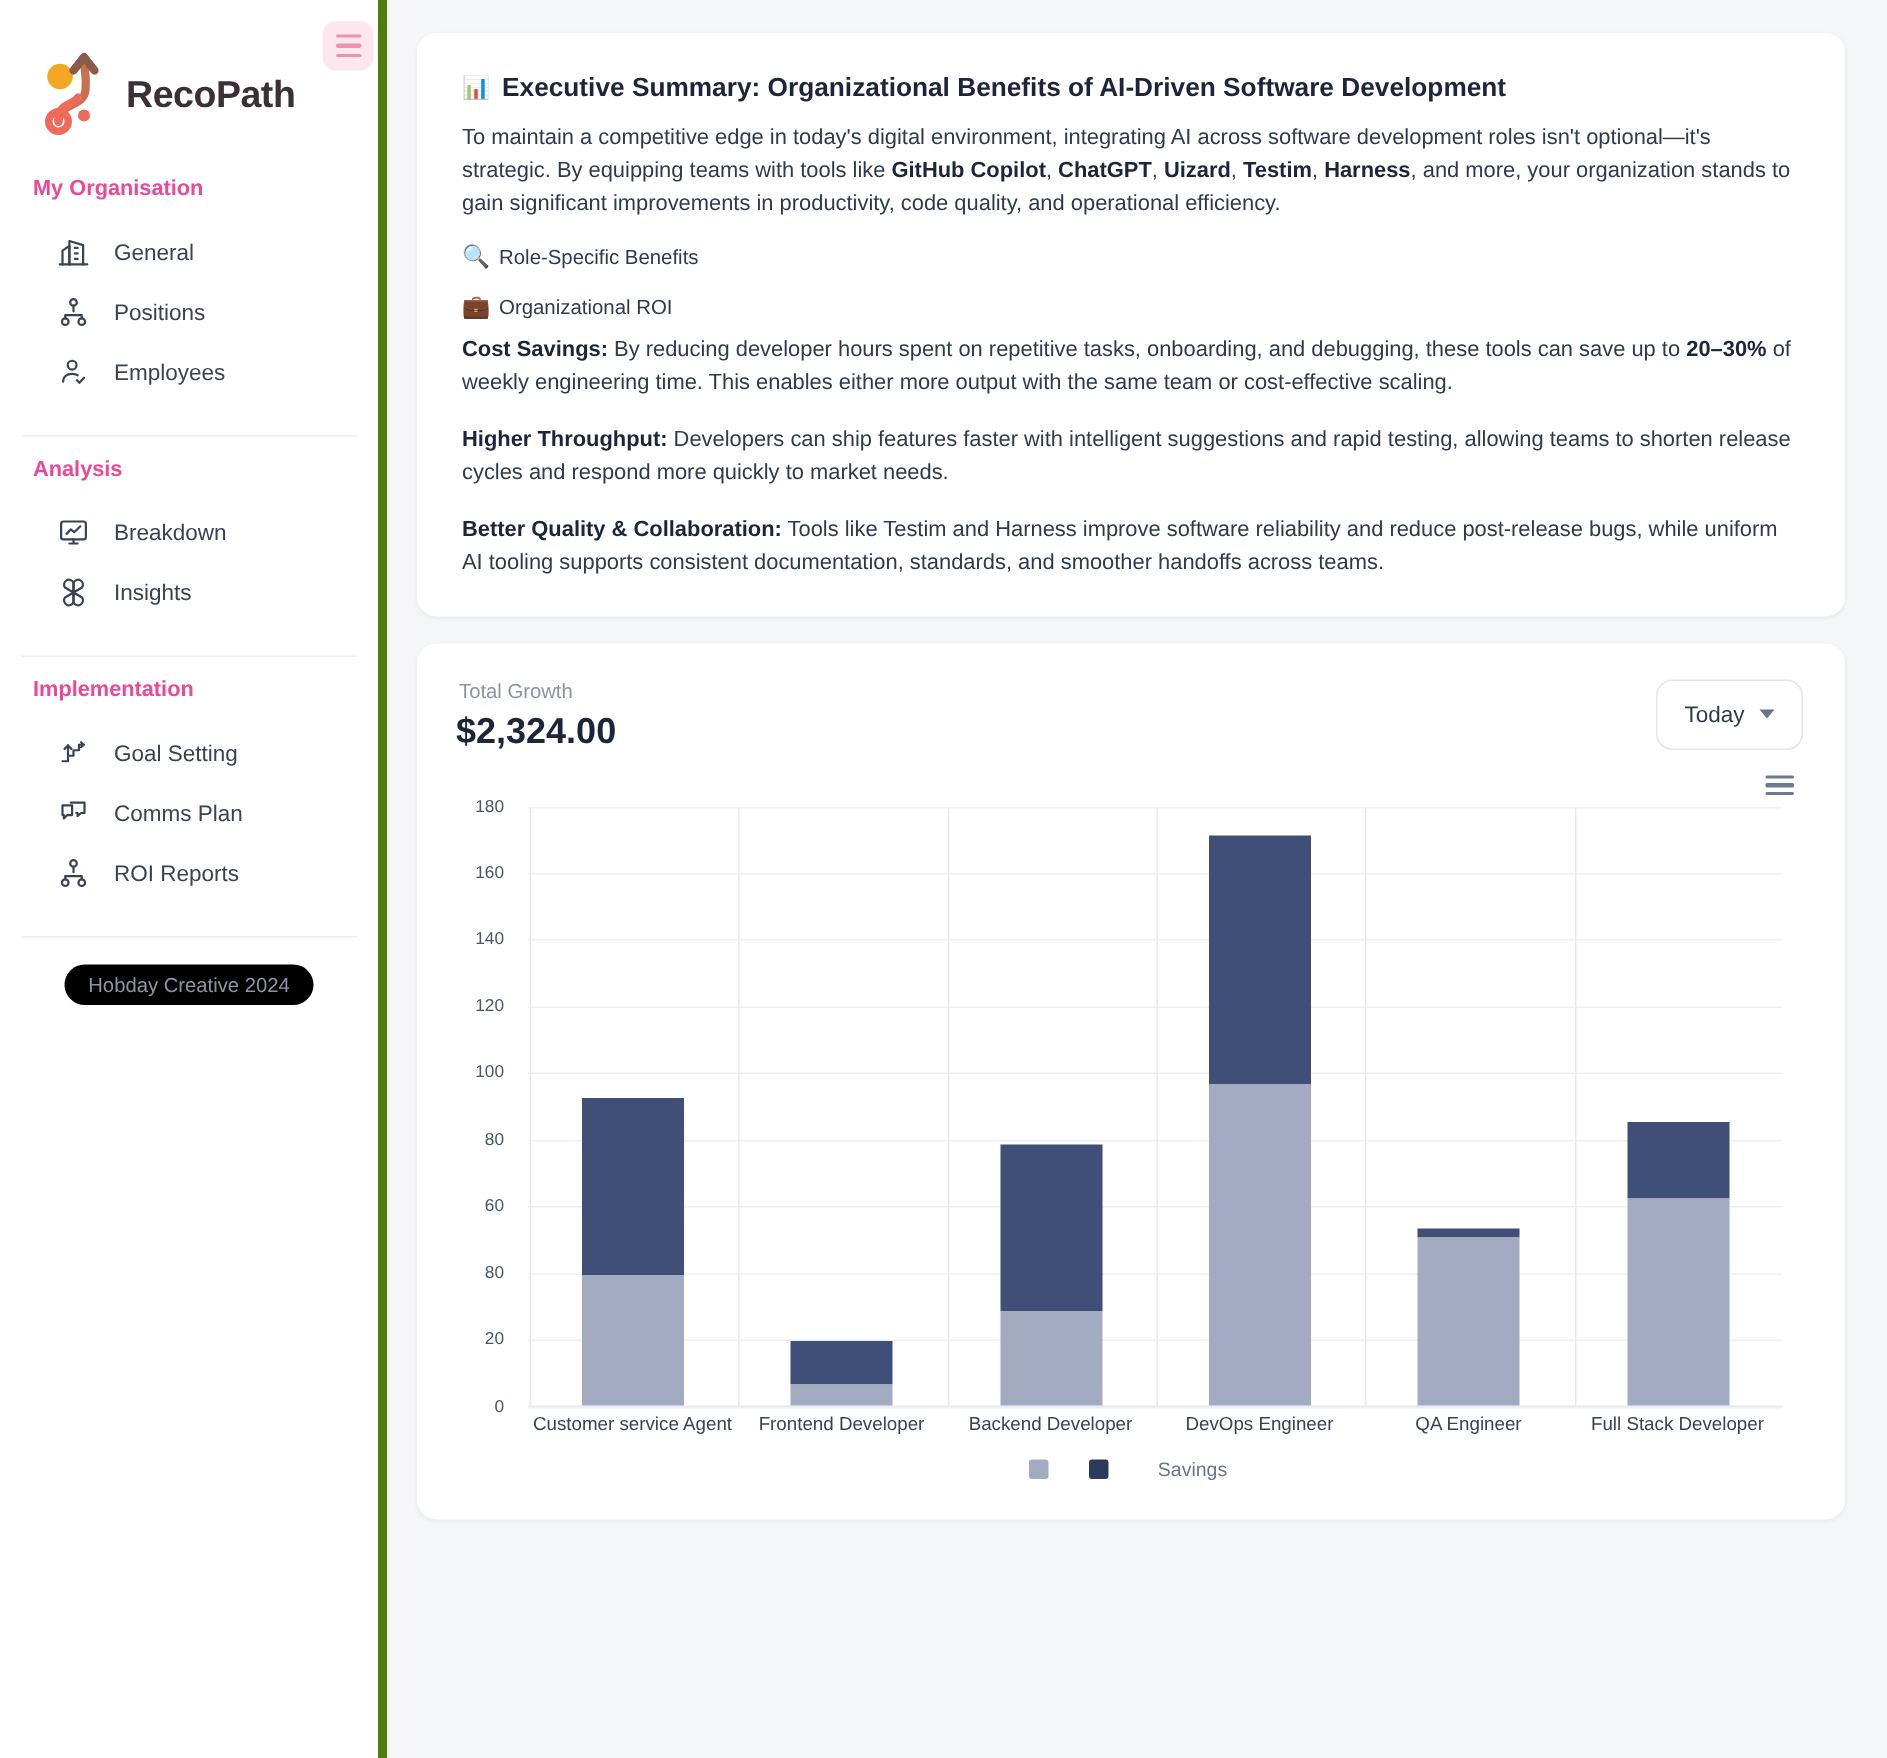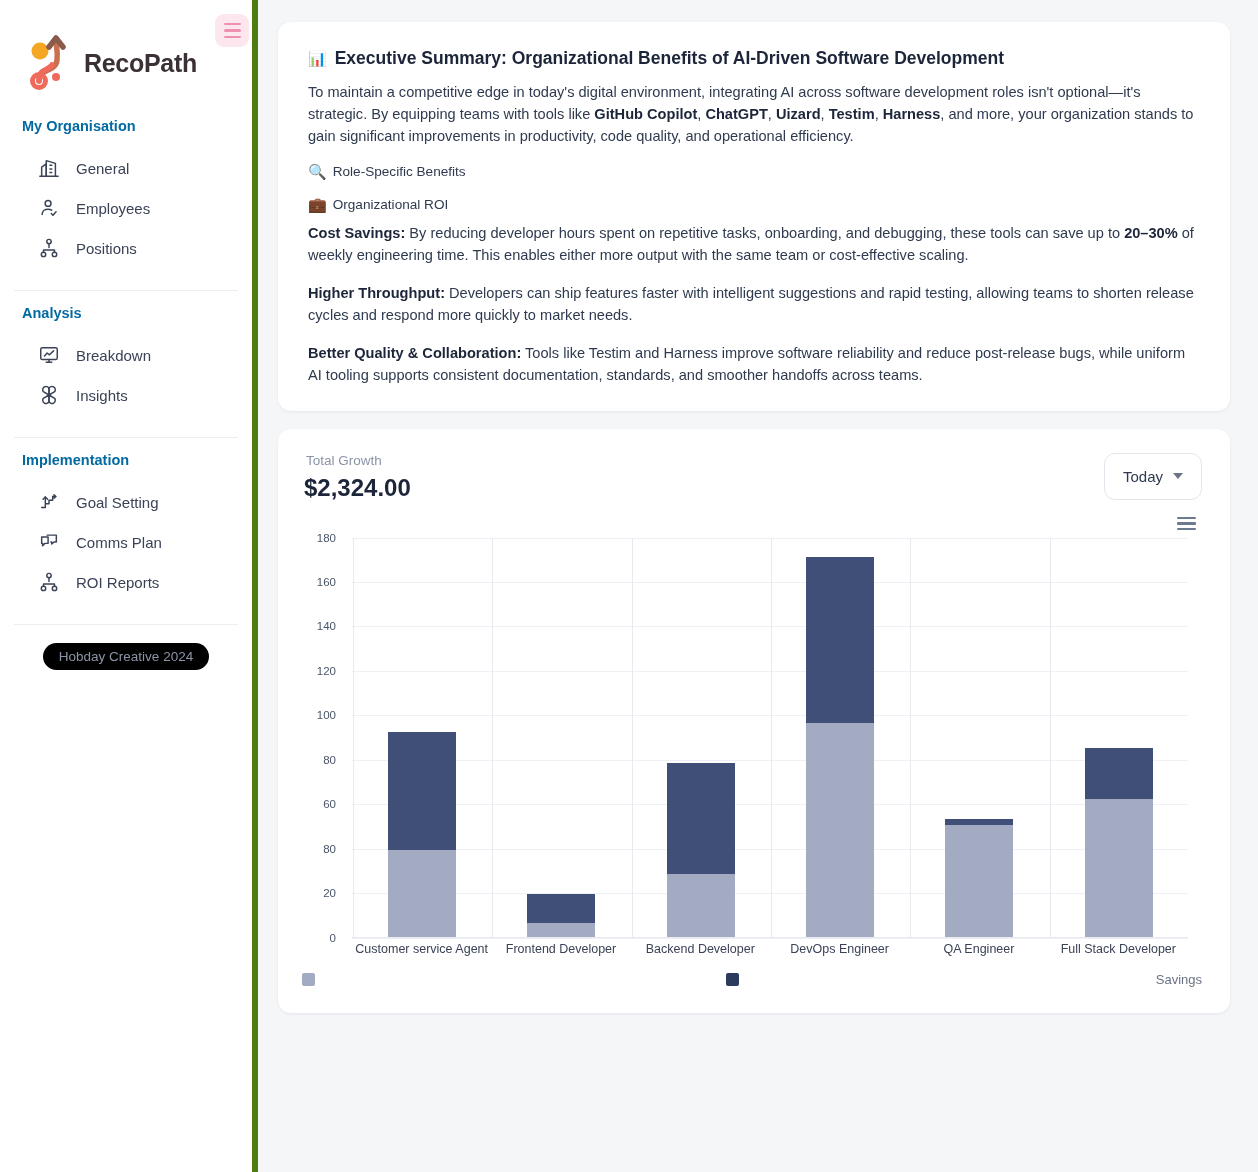--- a/index.html
+++ b/index.html
@@ -16,21 +16,21 @@
   
   #sidebar {
     position:absolute; left:0; top:0; width:258px; height:1172px;
     background:#ffffff; border-right:6px solid #4d7c0f;
     padding:0;
   }
   .brand { display:flex; align-items:center; gap:6px; padding:22px 0 0 26px; height:104px;}
   .brand-logo { width:54px; height:58px; position:relative; flex:0 0 auto;}
   .brand-name { font-size:25px; font-weight:bold; color:#3b3036; letter-spacing:-0.3px; margin-left:-2px;}
   .nav-section-title {
-    font-size:14.5px; font-weight:bold; color:#0369a1;
+    font-size:14.5px; font-weight:bold; color:#ec4899;
     padding:0 0 0 22px; margin:0 0 14px 0;
   }
   .nav-group { padding-top:14px; }
   .nav-item {
     display:flex; align-items:center; gap:16px;
     padding:9px 0 9px 38px; cursor:pointer;
     font-size:15px; color:#3a4256;
   }
   .nav-icon { width:22px; height:22px; flex:0 0 auto; color:#3a4256; }
   .nav-icon svg { display:block; width:22px; height:22px; }
@@ -125,21 +125,21 @@
   .gridline { position:absolute; left:0; right:0; height:1px; background:#eef0f5;}
   .bars { position:absolute; left:0; right:0; bottom:0; top:0; display:flex; }
   .bar-col { flex:1 1 0; position:relative; display:flex; justify-content:center; align-items:flex-end; height:100%;
              border-left:1px solid transparent; }
   .bar-stack { width:68px; position:relative; display:flex; flex-direction:column; justify-content:flex-end; height:100%;}
   .seg-dark { background:#3f4f77; width:100%; }
   .seg-light { background:#a2abc1; width:100%; }
   .x-ticks { position:absolute; left:50px; right:14px; top:404px; display:flex; }
   .x-tick { flex:1 1 0; text-align:center; font-size:12.5px; color:#3a4256; }
   .x-sep { position:absolute; top:0; bottom:0; width:1px; background:#e8eaef;}
-  .legend { margin-top:34px; display:flex; justify-content:space-between; align-items:center; gap:27px;}
+  .legend { margin-top:34px; display:flex; justify-content:center; align-items:center; gap:27px;}
   .legend-swatch { width:13px; height:13px; border-radius:2px; }
   .legend-label { font-size:13px; color:#6b7486; margin-left:6px;}
 </style>
 </head>
 <body>
 
 <aside id="sidebar">
 
   <div class="brand">
     <span class="brand-logo">
@@ -172,38 +172,38 @@
             <path d="M2 21h20"></path>
           <path d="M13 9h2M13 13h2M13 17h2"></path>
         </svg>
       </span>
       <span>General</span>
     </div>
 
     <div class="nav-item">
       <span class="nav-icon">
         <svg viewBox="0 0 24 24" fill="none" stroke="currentColor" stroke-width="1.6" stroke-linecap="round" stroke-linejoin="round">
-          <circle cx="11" cy="7" r="3.2"></circle>
-            <path d="M4.5 19c0-3.6 2.9-5.6 6.5-5.6 1.5 0 2.9.35 4 1"></path>
-          <path d="M14.5 18l1.8 1.9 3.4-3.7"></path>
-        </svg>
-      </span>
-      <span>Employees</span>
-    </div>
-
-    <div class="nav-item">
-      <span class="nav-icon">
-        <svg viewBox="0 0 24 24" fill="none" stroke="currentColor" stroke-width="1.6" stroke-linecap="round" stroke-linejoin="round">
           <circle cx="12" cy="5" r="2.4"></circle>
             <circle cx="6" cy="19" r="2.4"></circle>
             <circle cx="18" cy="19" r="2.4"></circle>
           <path d="M12 7.4v4M6 16.6v-2.4h12v2.4"></path>
         </svg>
       </span>
       <span>Positions</span>
+    </div>
+
+    <div class="nav-item">
+      <span class="nav-icon">
+        <svg viewBox="0 0 24 24" fill="none" stroke="currentColor" stroke-width="1.6" stroke-linecap="round" stroke-linejoin="round">
+          <circle cx="11" cy="7" r="3.2"></circle>
+            <path d="M4.5 19c0-3.6 2.9-5.6 6.5-5.6 1.5 0 2.9.35 4 1"></path>
+          <path d="M14.5 18l1.8 1.9 3.4-3.7"></path>
+        </svg>
+      </span>
+      <span>Employees</span>
     </div>
 
   </div>
 
   <div class="nav-divider"></div>
 
   <div class="nav-group">
     <div class="nav-section-title">Analysis</div>
 
     <div class="nav-item">

